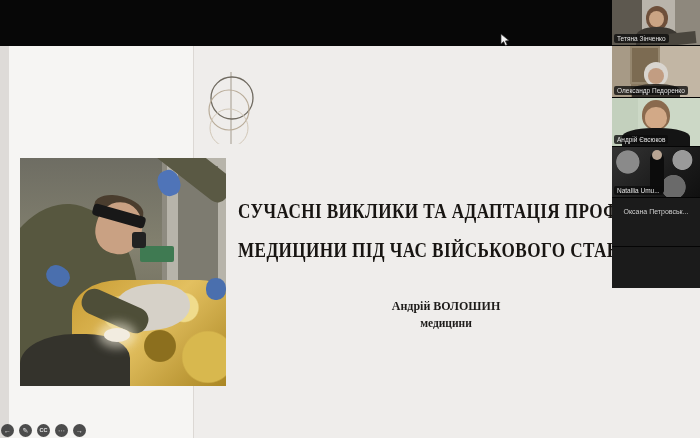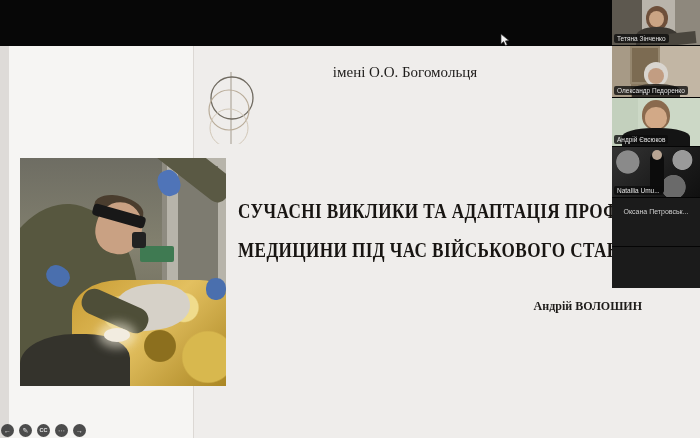--- a/index.html
+++ b/index.html
@@ -22,21 +22,21 @@
   .uni{position:absolute;left:240px;top:14px;width:330px;text-align:center;
        font-size:15px;color:#1e1c1a;line-height:24px;}
 
   
   .title-block{position:absolute;left:238px;top:145px;width:560px;color:#181512;}
   .title-line{display:block;white-space:nowrap;font-weight:bold;font-size:22px;
               letter-spacing:.5px;transform:scaleX(0.78);transform-origin:left center;line-height:39px;}
 
   
   .author-block{position:absolute;left:250px;top:252px;width:392px;text-align:center;color:#1e1c1a;}
-  .author-name{font-weight:bold;font-size:12px;line-height:16px;text-align:right;}
+  .author-name{font-weight:bold;font-size:12px;line-height:16px;}
   .author-role{font-weight:bold;font-size:11.5px;line-height:18px;}
 
   
   .photo{position:absolute;left:20px;top:112px;width:206px;height:228px;overflow:hidden;
          background:linear-gradient(180deg,#6e6d63 0%,#83816f 40%,#5c594c 100%);}
   .photo *{position:absolute;}
   .ph-doorframe{left:142px;top:0;width:64px;height:150px;background:#b7b4aa;border-left:5px solid #8e8b80;}
   .ph-door-dark{left:158px;top:8px;width:40px;height:120px;background:#7d7b70;}
   .ph-greenbox{left:120px;top:88px;width:34px;height:16px;background:#3f7a52;border-radius:2px;}
   .ph-medic-body{left:-30px;top:48px;width:150px;height:200px;background:#57573f;border-radius:40% 60% 30% 30%;transform:rotate(18deg);}
@@ -118,30 +118,30 @@
   <div class="left-edge-strip"></div>
 
   <svg class="deco-circles" viewBox="0 0 76 72">
     <line x1="36" y1="0" x2="36" y2="72" stroke="#a39b8e" stroke-width="1"></line>
     <circle cx="37" cy="26" r="21" fill="none" stroke="#6f6a60" stroke-width="1.3"></circle>
     <circle cx="34" cy="38" r="20" fill="none" stroke="#b9ac99" stroke-width="1.2"></circle>
     <circle cx="34" cy="56" r="19" fill="none" stroke="#d2c8b8" stroke-width="1"></circle>
   </svg>
 
   <div class="uni">
-    <div>імені О.О. Богомольця</div>
   </div>
 
   <div class="title-block">
     <span class="title-line">СУЧАСНІ ВИКЛИКИ ТА АДАПТАЦІЯ ПРОФІЛАКТИ</span>
     <span class="title-line">МЕДИЦИНИ ПІД ЧАС ВІЙСЬКОВОГО СТАНУ В УКР</span>
   </div>
 
   <div class="author-block">
     <div class="author-name">Андрій ВОЛОШИН</div>
+    <div class="author-role">медицини</div>
   </div>
 
   <div class="photo">
     <div class="ph-doorframe"></div>
     <div class="ph-door-dark"></div>
     <div class="ph-greenbox"></div>
     <div class="ph-arm2"></div>
     <div class="ph-glove-top"></div>
     <div class="ph-medic-body"></div>
     <div class="ph-hair"></div>

